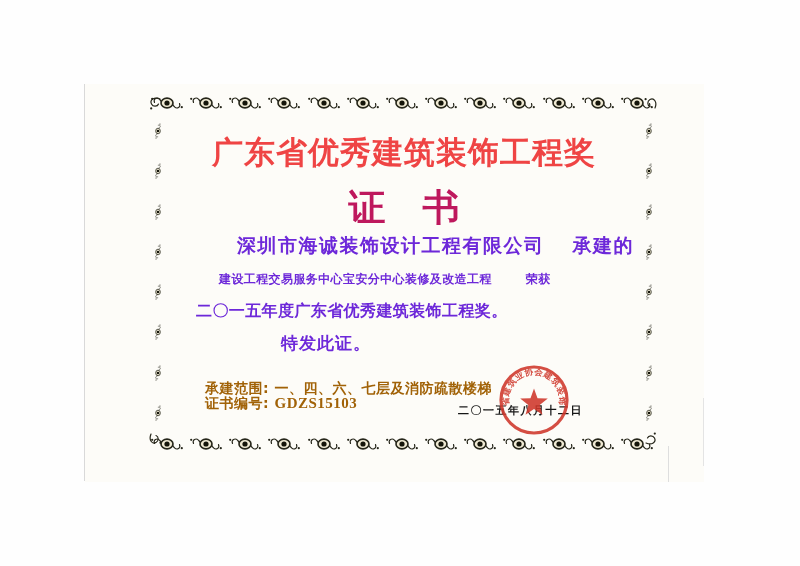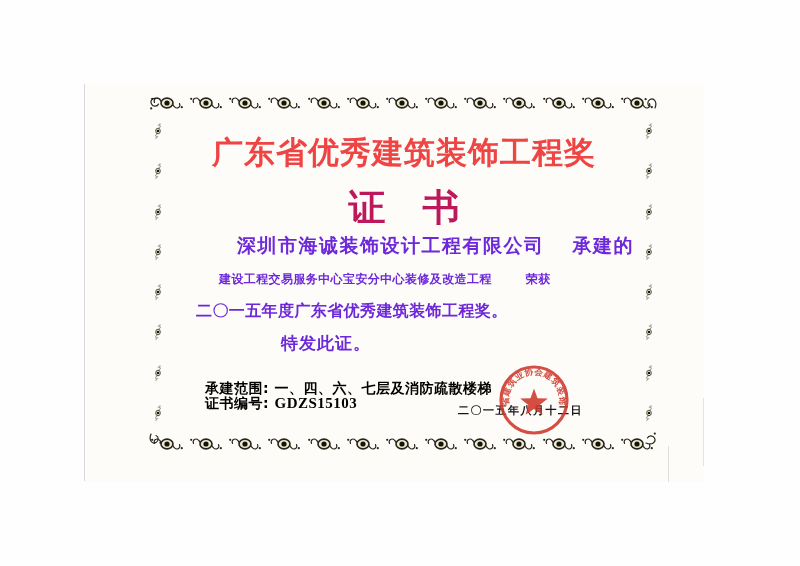--- a/index.html
+++ b/index.html
@@ -45,21 +45,21 @@
     left:148px;top:183px;width:512px;text-align:center;
     font-size:37px;font-weight:bold;color:#be185d;white-space:nowrap;
   }
   .bodyline{color:#6d28d9;font-weight:600;white-space:nowrap;}
   .line1{left:237px;top:233px;font-size:19px;letter-spacing:1.5px;}
   .line1 .gap{display:inline-block;width:28px;}
   .line2{left:219px;top:271px;font-size:12px;letter-spacing:0.4px;}
   .line2 .gap{display:inline-block;width:34px;}
   .line3{left:196px;top:301px;font-size:16px;letter-spacing:0.4px;}
   .line4{left:245px;top:332px;font-size:17px;letter-spacing:1px;margin-left:36px;}
-  .meta{color:#000000;font-weight:bold;white-space:nowrap;font-size:14px;letter-spacing:0.5px;}
+  .meta{color:#a16207;font-weight:bold;white-space:nowrap;font-size:14px;letter-spacing:0.5px;}
   .scope{left:205px;top:380px;}
   .certno{left:205px;top:395px;}
   .certno .num{font-family:"Liberation Serif","DejaVu Serif",serif;font-size:15px;letter-spacing:0.5px;}
   .date{
     left:458px;top:403px;font-size:11px;letter-spacing:1.5px;
     color:#161616;font-weight:600;white-space:nowrap;z-index:1;
   }
   .seal{left:497px;top:363px;width:74px;height:74px;opacity:0.88;z-index:2;}
 </style>
 </head>

